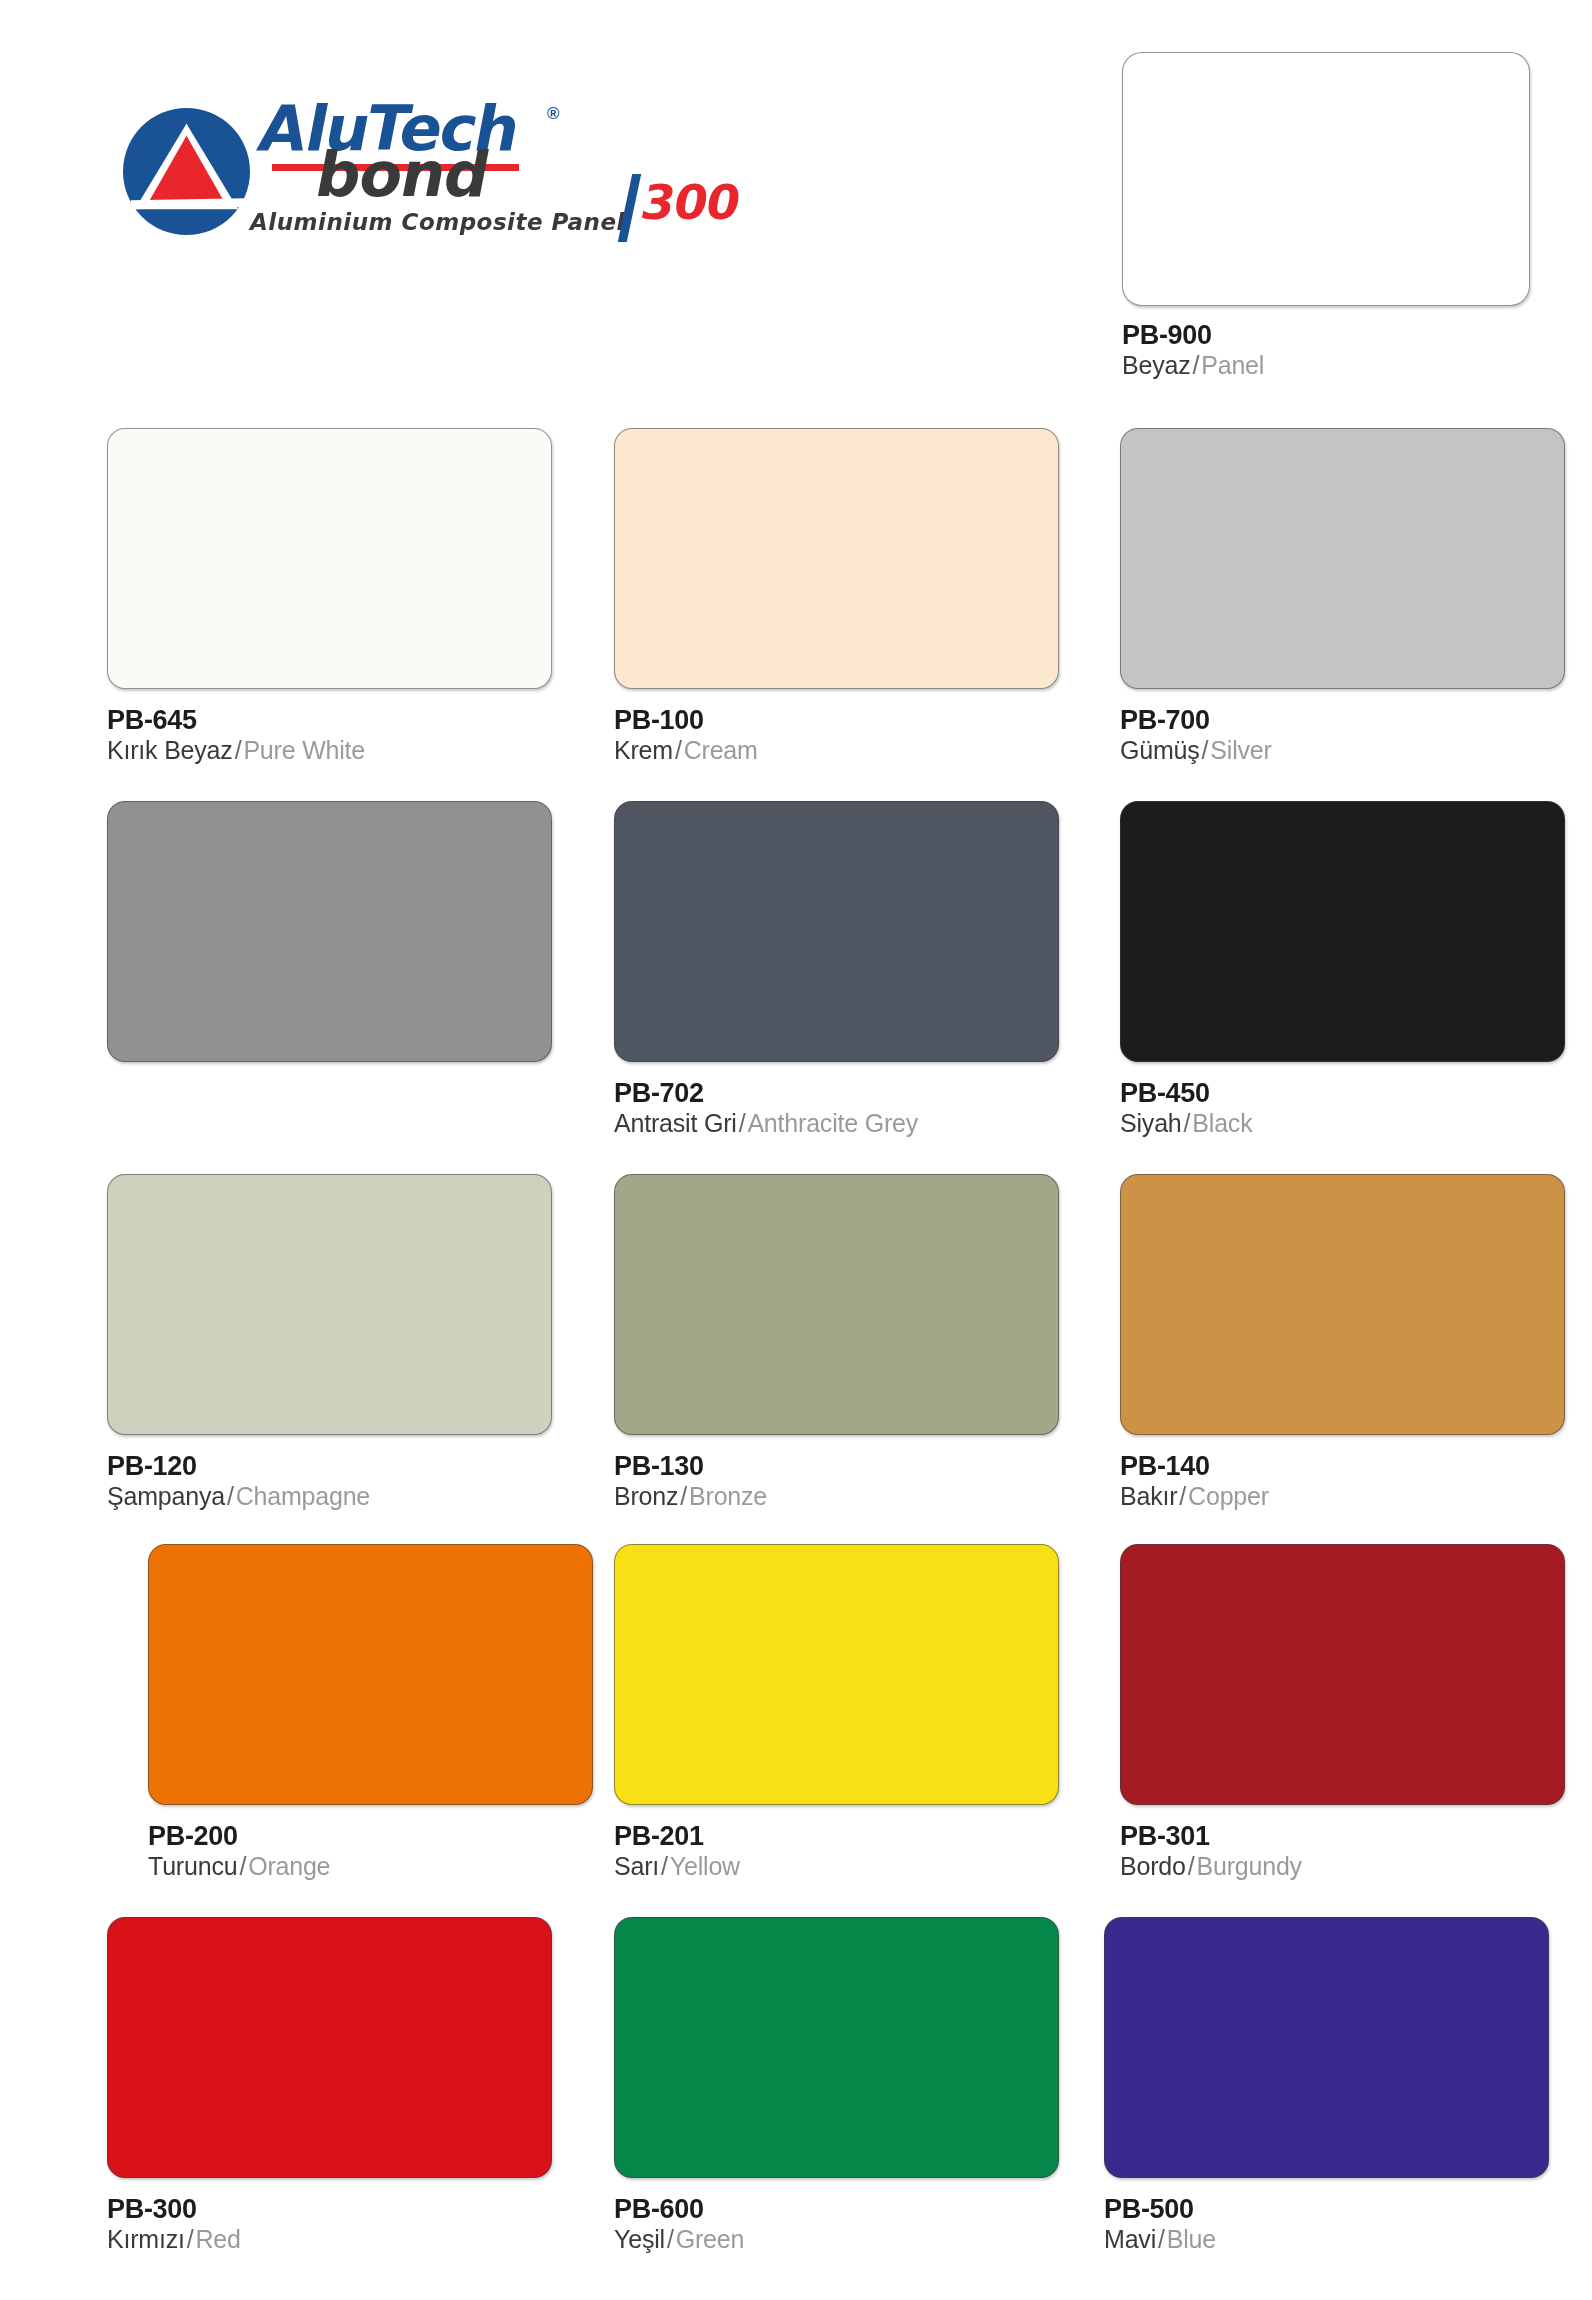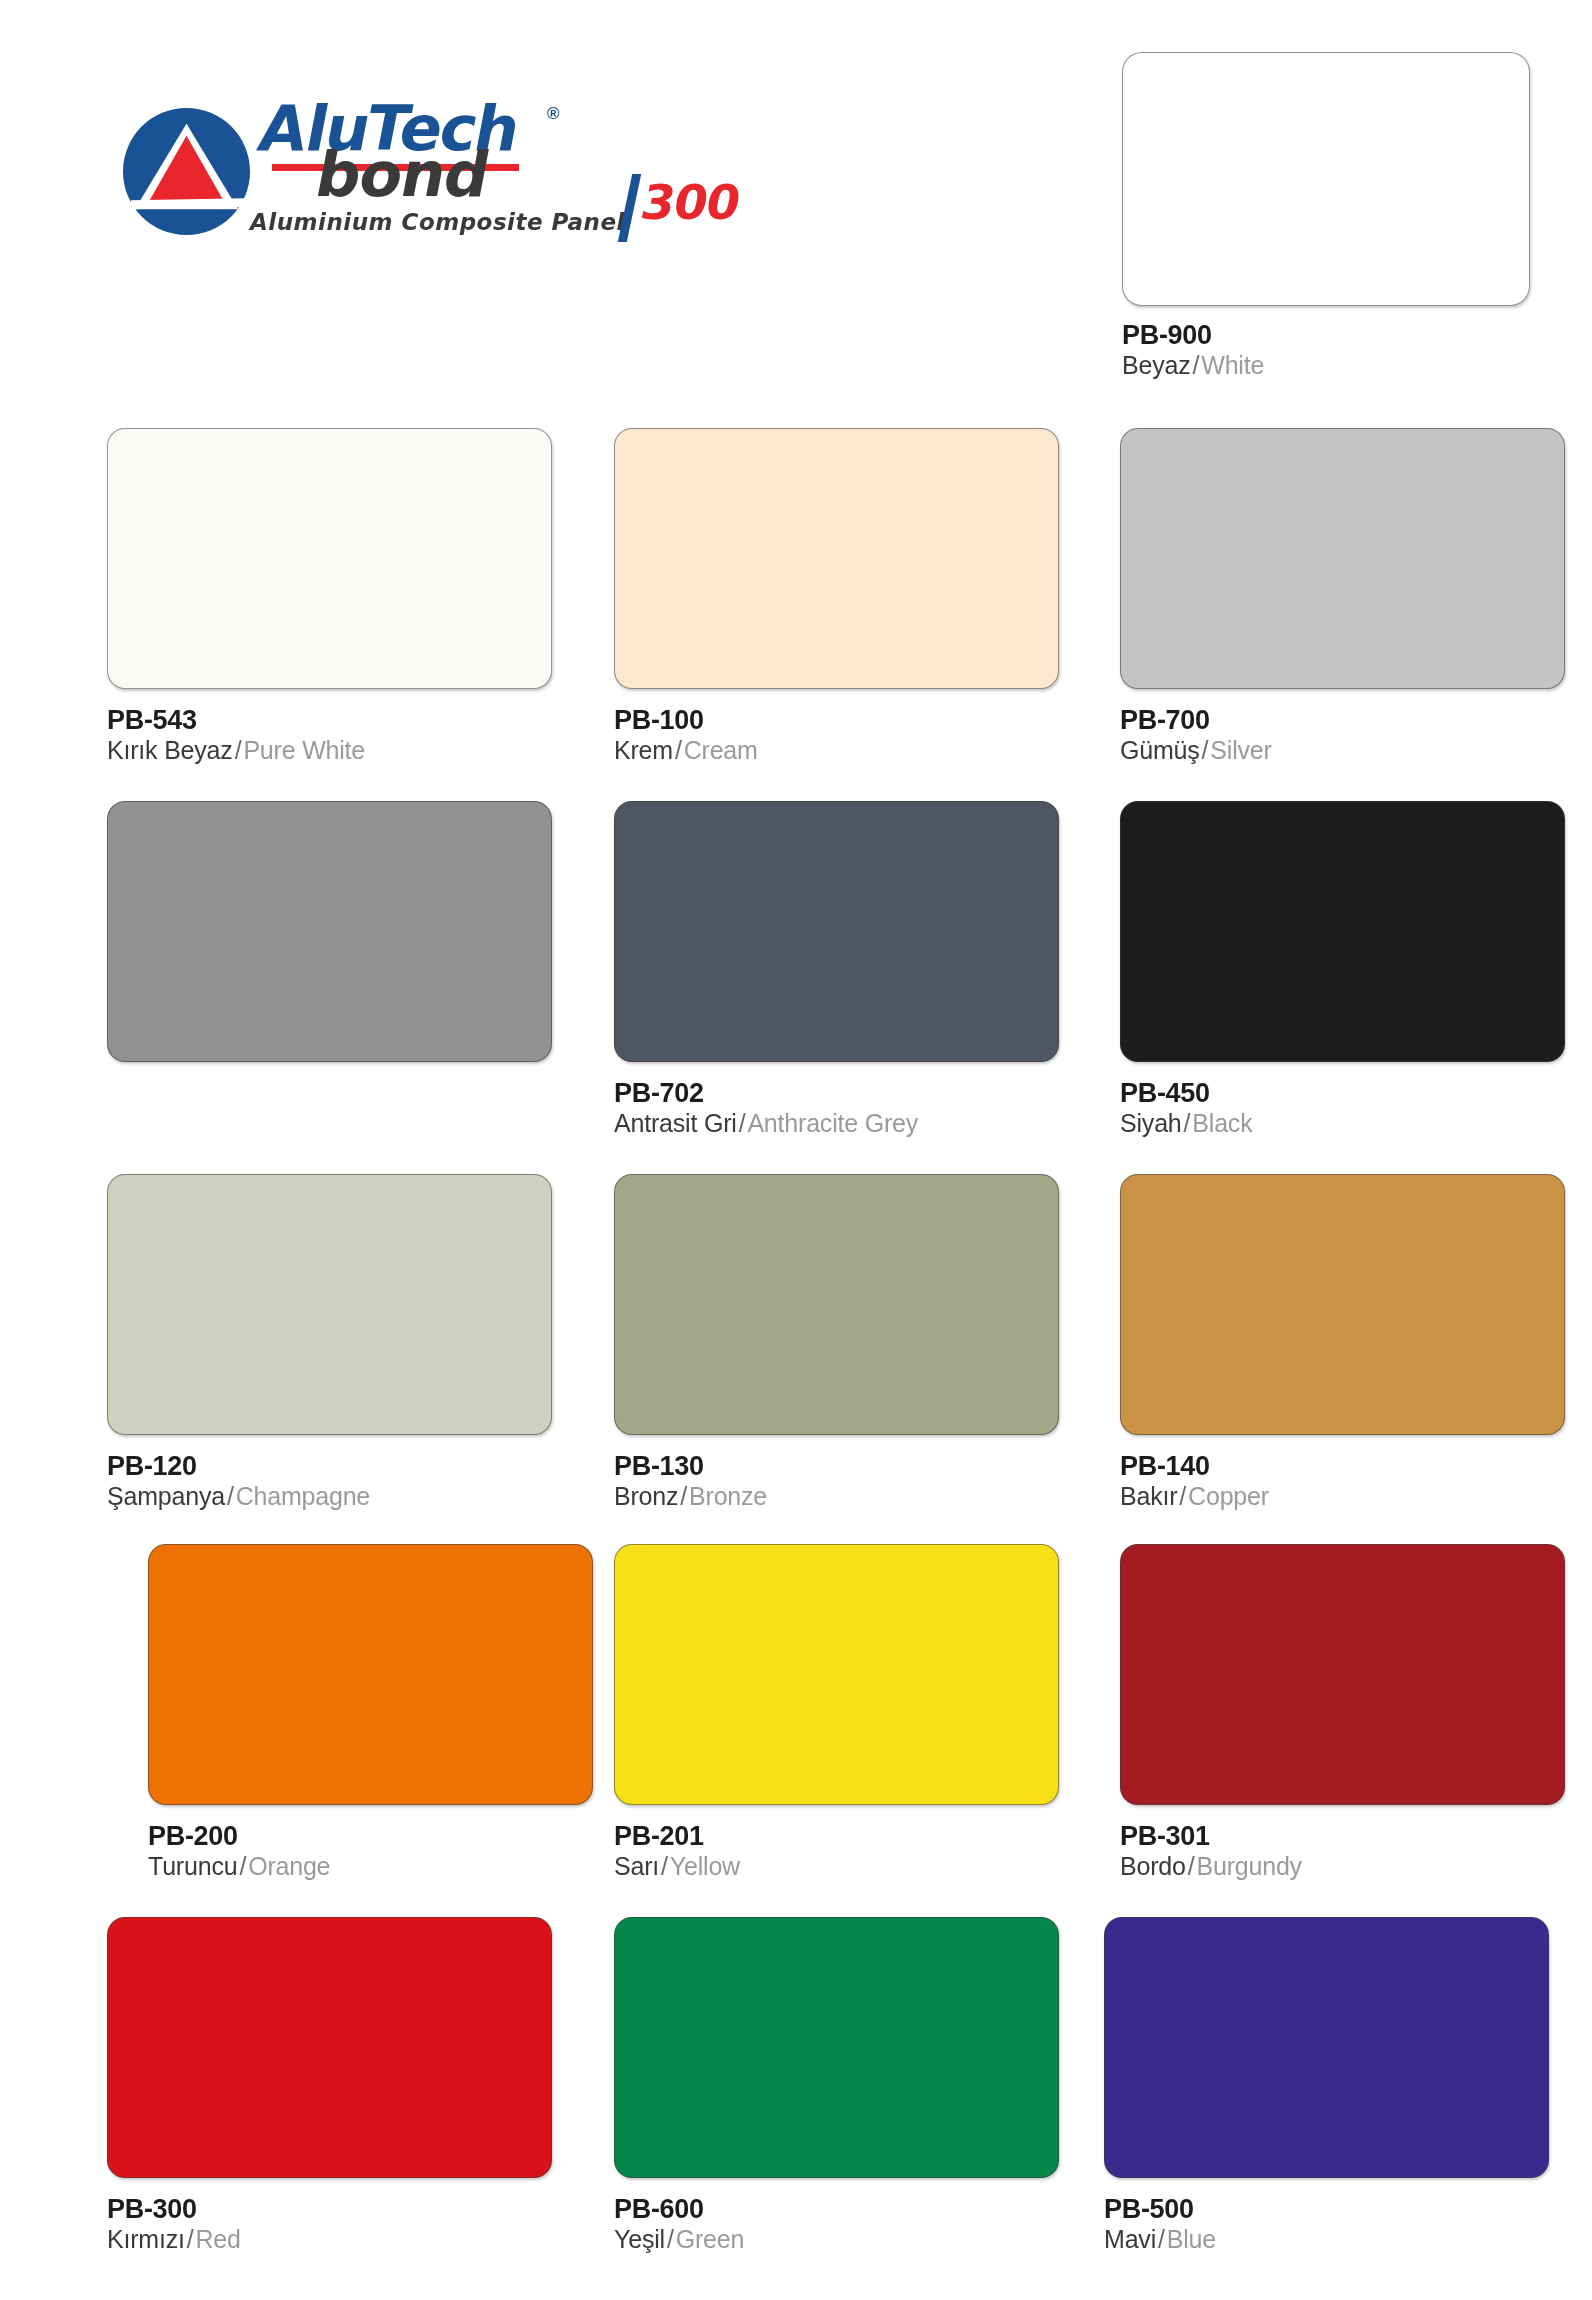--- a/index.html
+++ b/index.html
@@ -111,30 +111,30 @@
         <div class="lt-bar"></div>
         <div class="lt-300">300</div>
       </div>
 
     </div>
 
     <div class="featured">
       <div class="swatch" style="background: rgb(255, 255, 255);"></div>
       <div class="caption">
         <span class="code">PB-900</span>
-        <span class="names"><span>Beyaz</span><span class="slash">/</span><span class="name-en">White</span></span>
+        <span class="names"><span>Beyaz</span><span class="slash">/</span><span class="name-en">Panel</span></span>
       </div>
     </div>
   </div>
 
   <div class="grid" id="swatch-grid">
       <div class="cell" style="left: 107px; top: 428px;">
         <div class="swatch tall" style="background: rgb(250, 251, 246);"></div>
         <div class="caption">
-          <span class="code">PB-543</span>
+          <span class="code">PB-645</span>
           <span class="names"><span>Kırık Beyaz</span><span class="slash">/</span><span class="name-en">Pure White</span></span>
         </div>
       </div>
       <div class="cell" style="left: 614px; top: 428px;">
         <div class="swatch tall" style="background: rgb(251, 232, 206);"></div>
         <div class="caption">
           <span class="code">PB-100</span>
           <span class="names"><span>Krem</span><span class="slash">/</span><span class="name-en">Cream</span></span>
         </div>
       </div>

